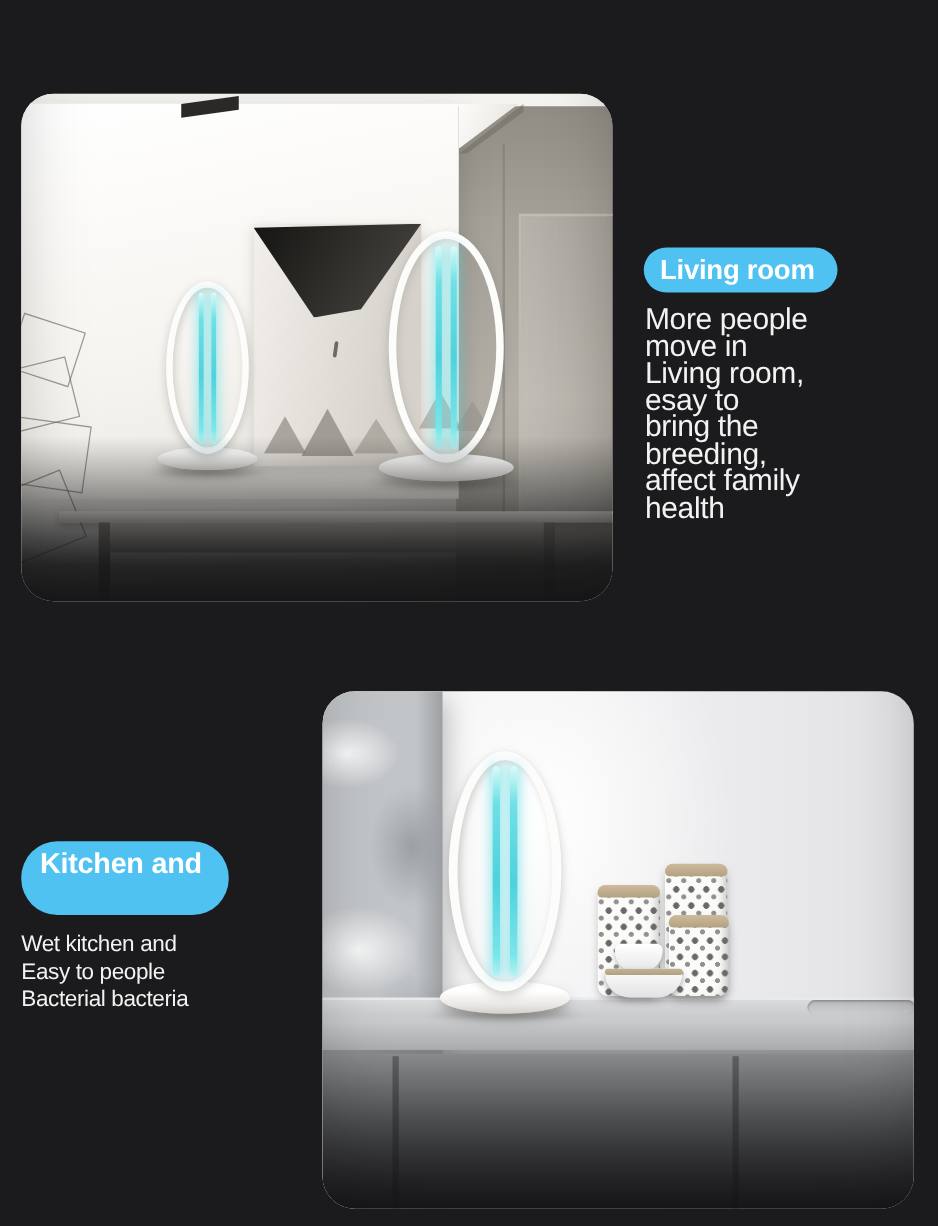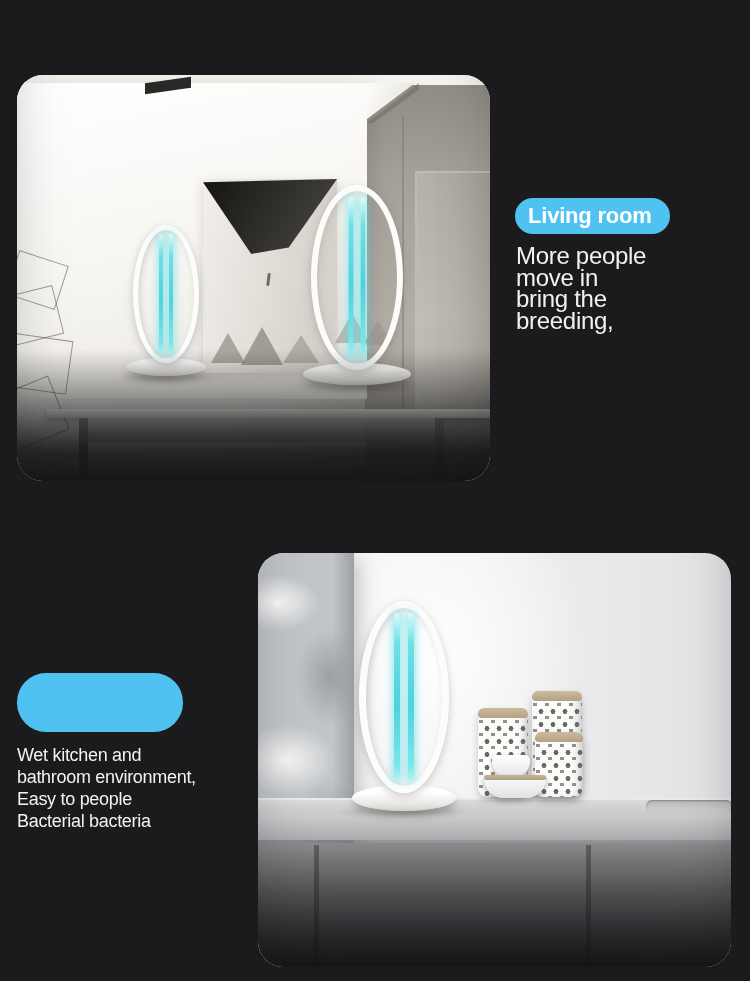--- a/index.html
+++ b/index.html
@@ -214,30 +214,32 @@
       </div>
 
       <div class="lr-fade"></div>
     </div>
 
     <div class="badge badge-living">
       <span>Living room</span>
     </div>
     <div class="desc desc-living">
       <div>More people move in</div>
+      <div>Living room, esay to</div>
       <div>bring the breeding,</div>
+      <div>affect family health</div>
     </div>
   </section>
 
   <section>
     <div class="badge badge-kitchen">
+      <span>Kitchen and</span>
     </div>
     <div class="desc desc-kitchen">
       <div>Wet kitchen and</div>
-      <div>bathroom environment,</div>
       <div>Easy to people</div>
       <div>Bacterial bacteria</div>
     </div>
 
     <div class="photo photo-kitchen">
       <div class="kt-wall-glow"></div>
       <div class="kt-marble"></div>
       <div class="kt-counter"></div>
       <div class="kt-sink"></div>
       <div class="kt-counter-shadow"></div>

